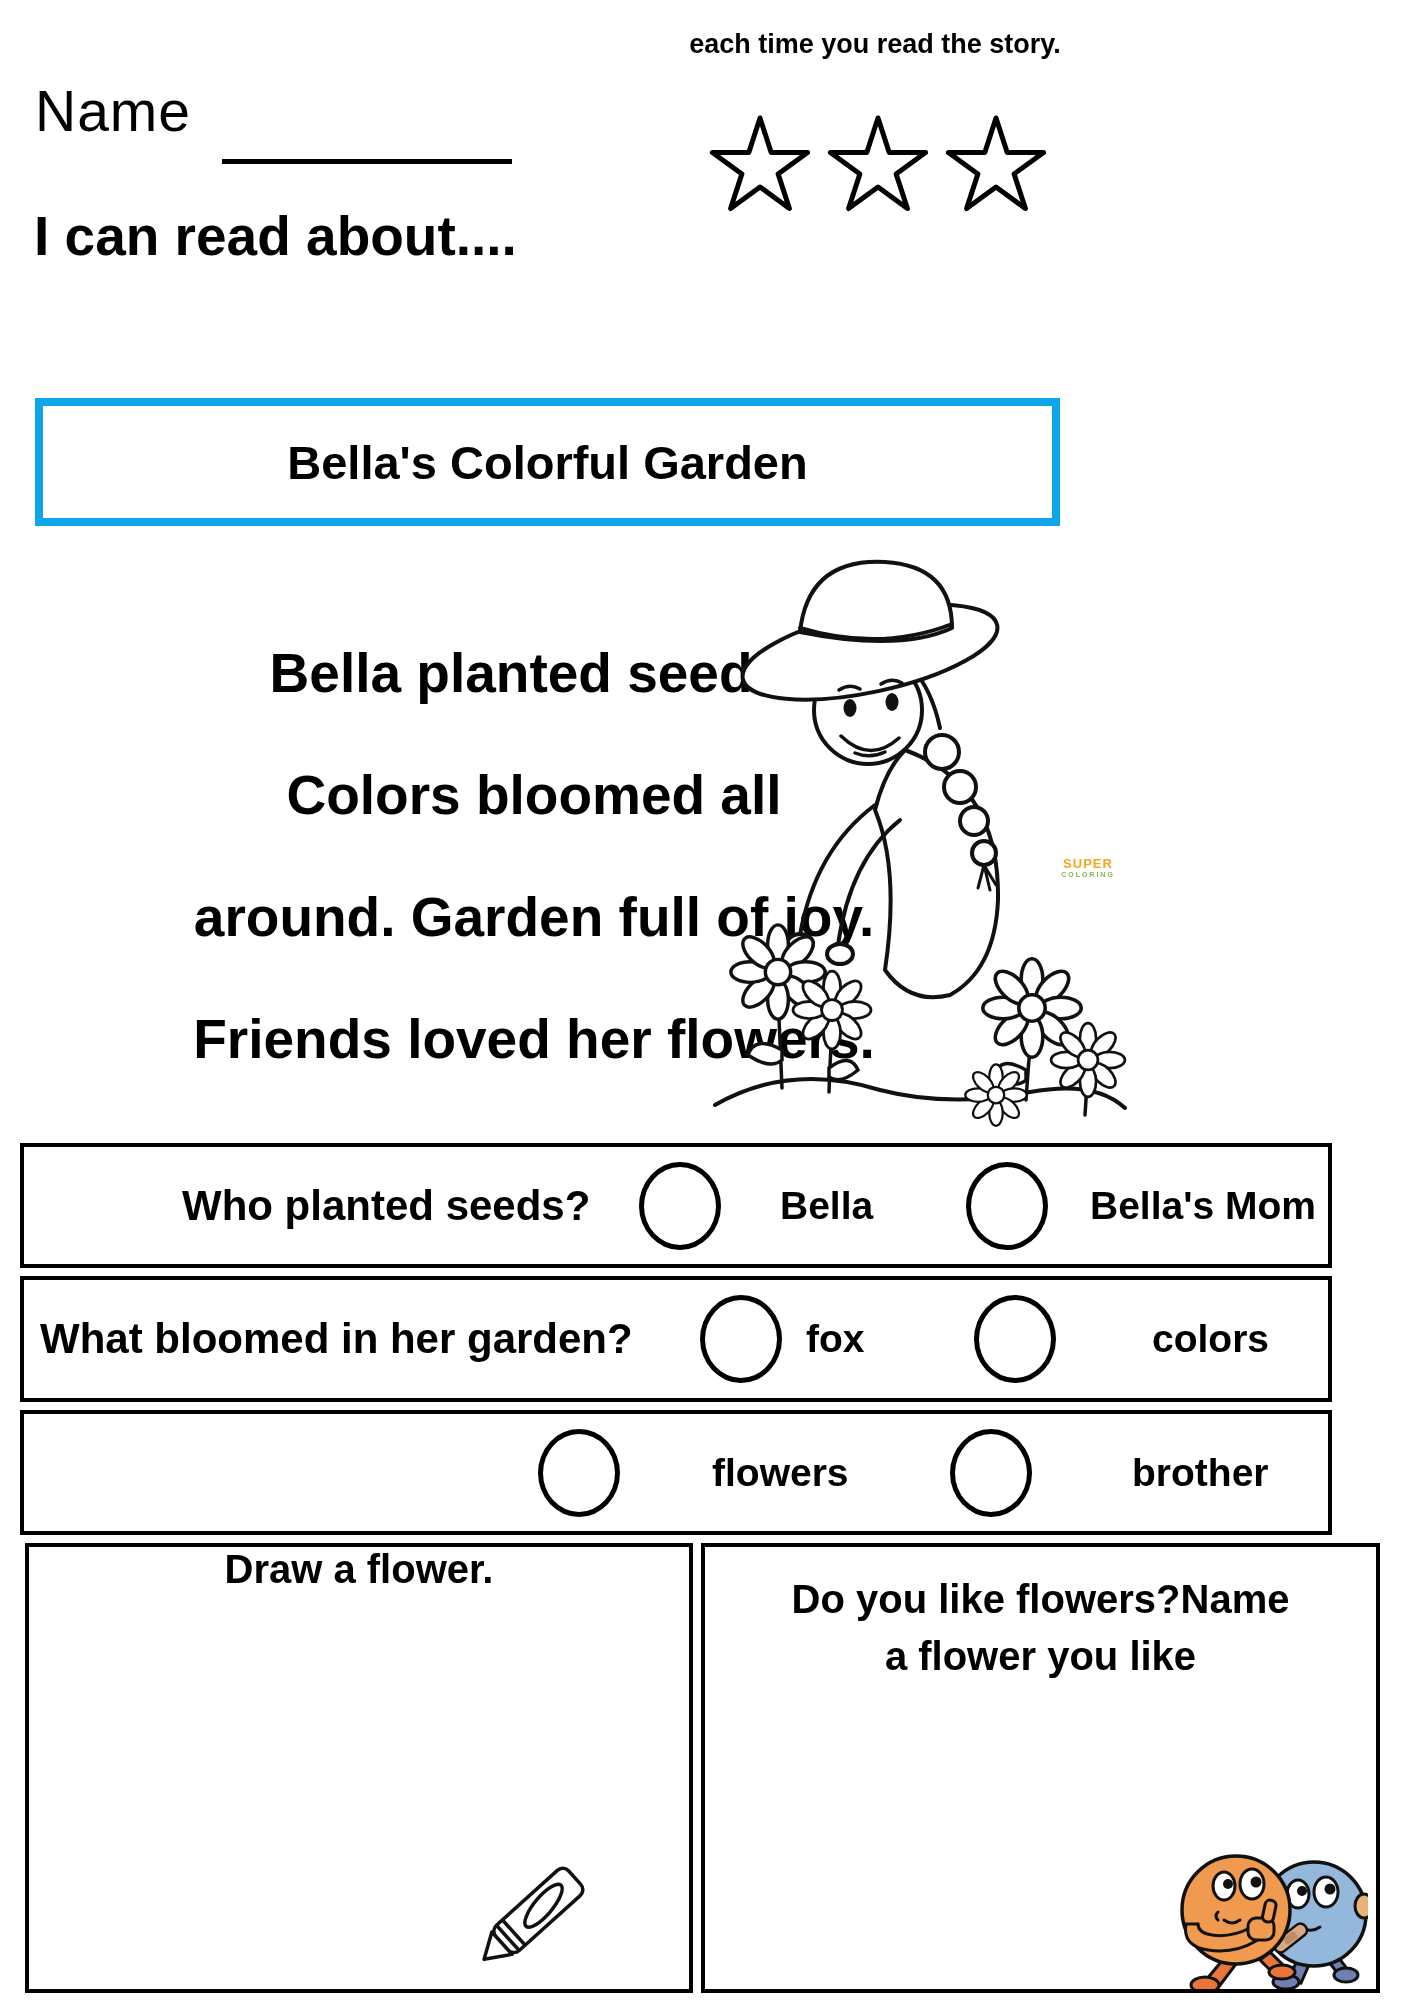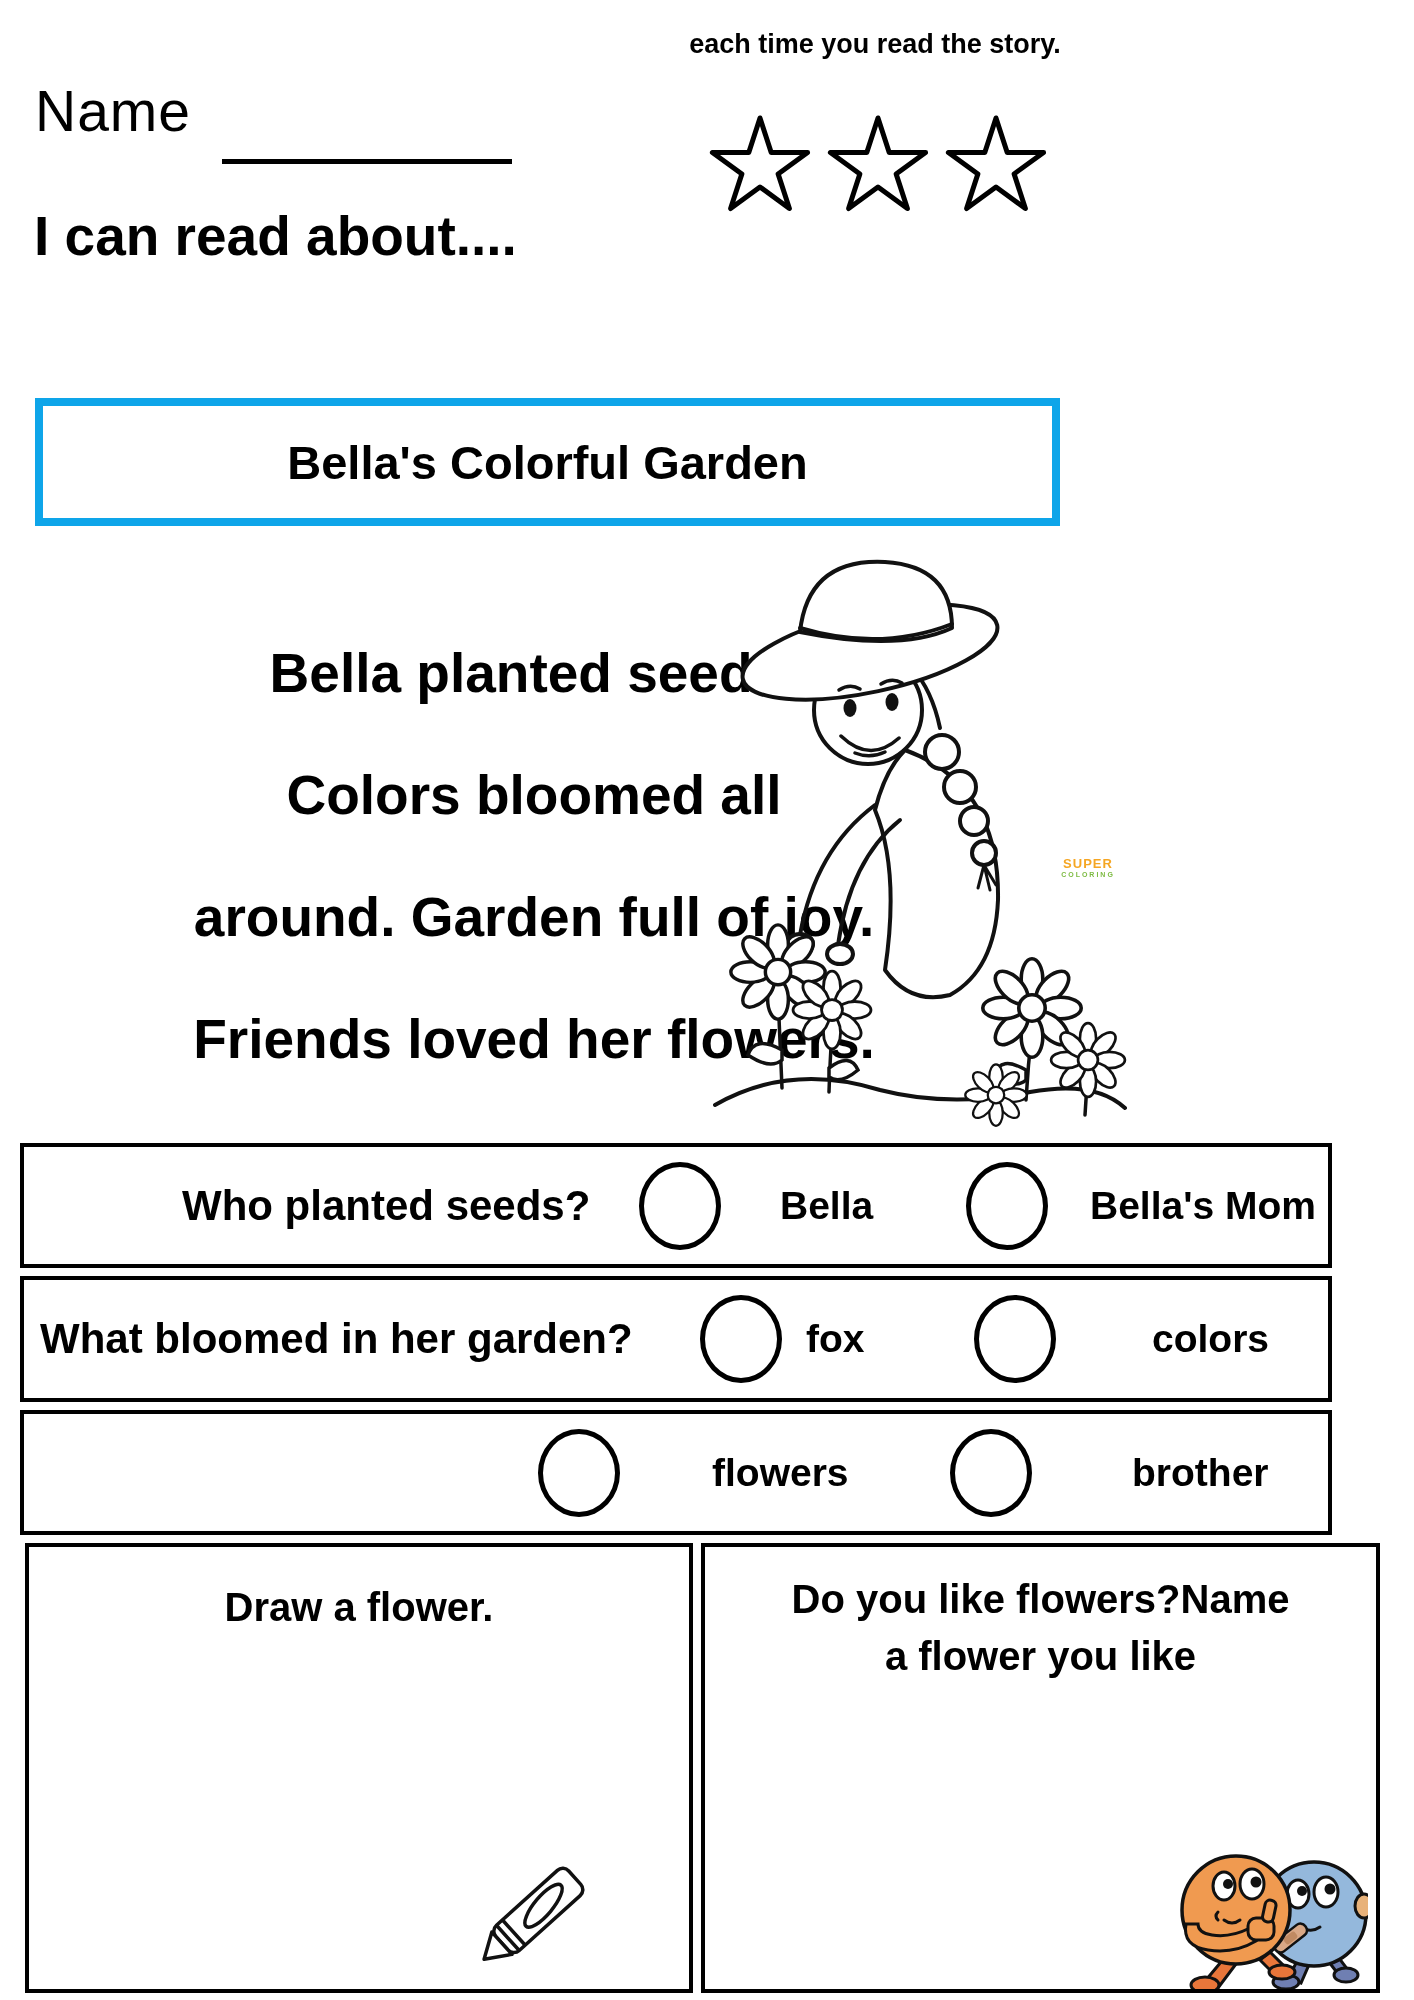--- a/index.html
+++ b/index.html
@@ -41,21 +41,21 @@
   .qrow .prompt { position:absolute; top:50%; transform:translateY(-50%); font-size:42px; font-weight:bold; white-space:nowrap; }
   .qrow .opt    { position:absolute; top:50%; transform:translateY(-50%); font-size:39px; font-weight:bold; white-space:nowrap; }
   .qrow .circle { position:absolute; top:50%; transform:translateY(-50%); width:82px; height:88px;
                   border:5px solid #000; border-radius:50%; background:#fff; }
   .q1-prompt { left:158px; } .q1-c1 { left:615px; } .q1-o1 { left:756px; } .q1-c2 { left:942px; } .q1-o2 { left:1066px; }
   .q2-prompt { left:16px;  } .q2-c1 { left:676px; } .q2-o1 { left:782px; } .q2-c2 { left:950px; } .q2-o2 { left:1128px; }
   .q3-prompt { left:16px;  } .q3-c1 { left:514px; } .q3-o1 { left:688px; } .q3-c2 { left:926px; } .q3-o2 { left:1108px; }
 
   .box-draw  { position:absolute; left:25px;  top:1543px; width:668px; height:450px; border:4px solid #000; }
   .box-write { position:absolute; left:701px; top:1543px; width:679px; height:450px; border:4px solid #000; }
-  .box-draw .caption  { margin-top:38px; text-align:center; font-size:40px; font-weight:bold; }
+  .box-draw .caption  { text-align:center; font-size:40px; font-weight:bold; }
   .box-write .caption { margin-top:24px; text-align:center; font-size:40px; font-weight:bold; line-height:57px; }
   .draw-area  { position:absolute; left:6px; top:110px; width:640px; height:160px; }
   .write-area { position:absolute; left:10px; top:180px; width:640px; height:140px; }
 
   .crayon { position:absolute; left:425px; top:286px; width:155px; height:128px; }
   .buddies { position:absolute; right:8px; bottom:0px; width:200px; height:145px; }
 </style>
 </head>
 <body>
 

